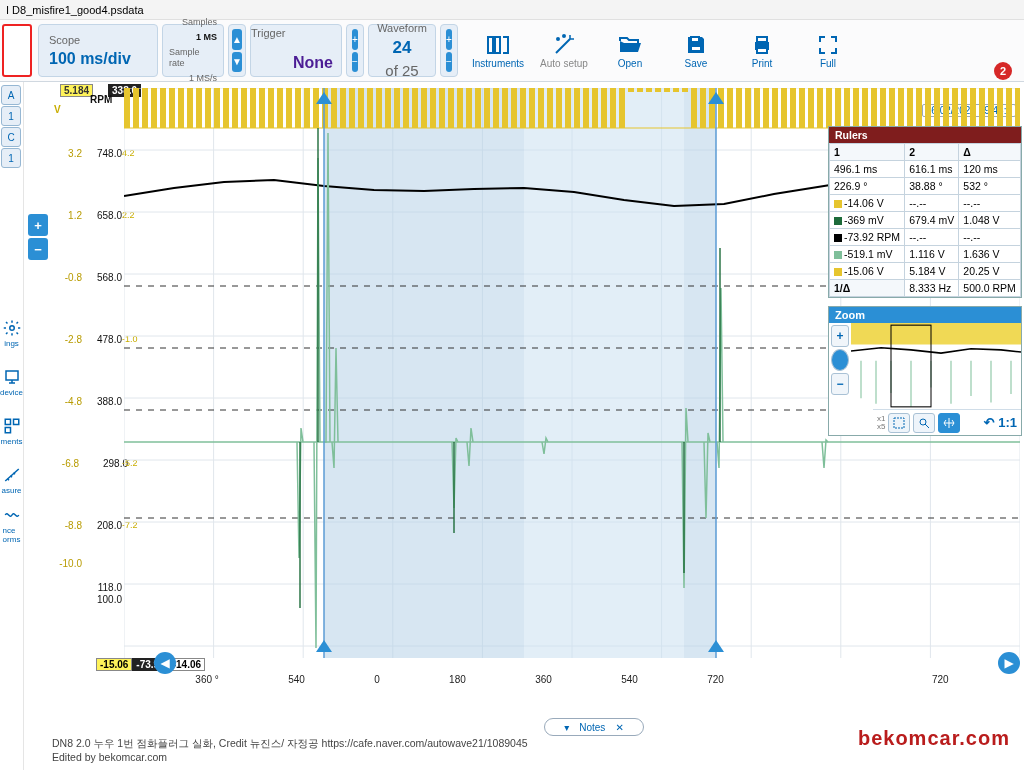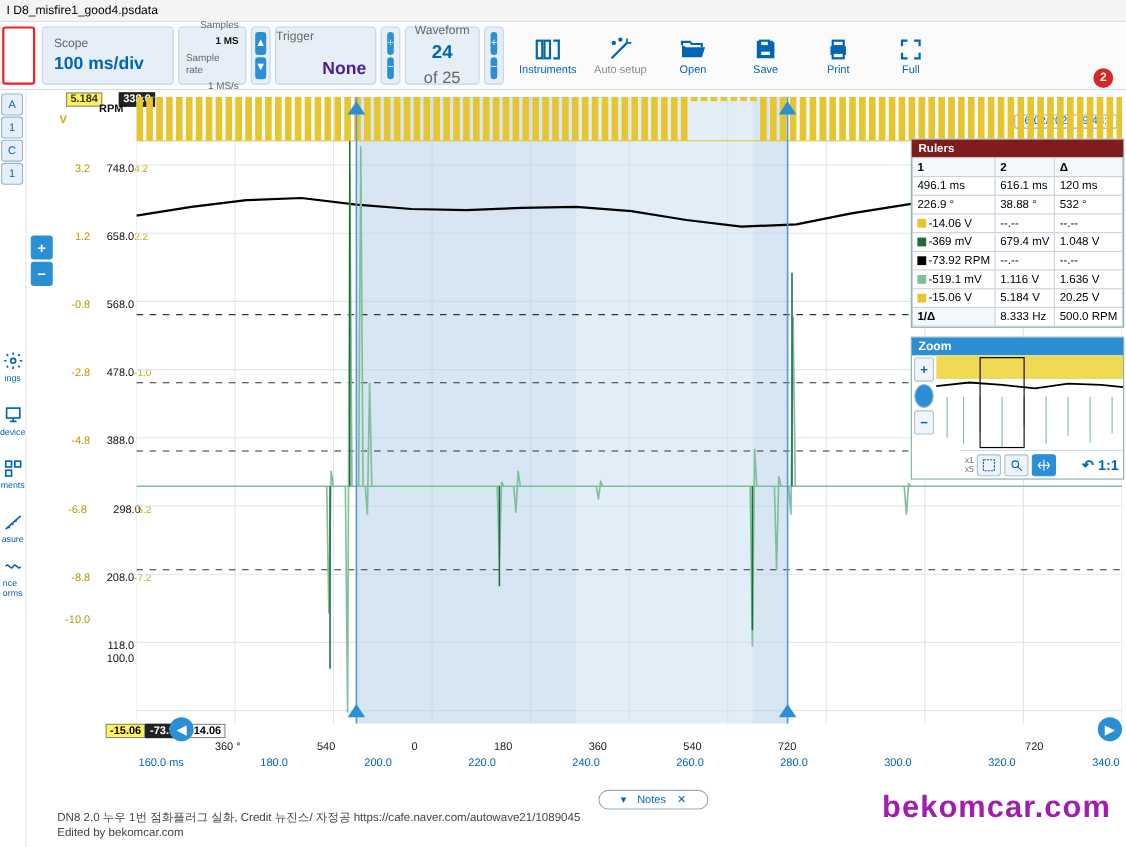--- a/index.html
+++ b/index.html
@@ -99,21 +99,21 @@
 .zoom-panel .zb { flex: 0 0 22px; border: 1px solid #a9c1d5; background: #f0f5fa; border-radius: 3px; display: flex; align-items: center; justify-content: center; color: #0066b3; font-weight: 700; cursor: pointer; font-size: 12px; }
 .zoom-panel .mini { flex: 1; position: relative; overflow: hidden; }
 .zoom-panel .foot { height: 26px; display: flex; align-items: center; padding: 2px 4px; gap: 3px; border-top: 1px solid #d0dde8; margin-left: 44px; }
 .zoom-panel .foot .lbl { font-size: 8px; color: #777; line-height: 8px; }
 .zoom-panel .fbtn { width: 22px; height: 20px; border: 1px solid #a9c1d5; border-radius: 3px; background: #eef4fa; display: flex; align-items: center; justify-content: center; color: #0066b3; cursor: pointer; }
 .zoom-panel .fbtn.act { background: #2b8fd5; color: #fff; border-color: #2b8fd5; }
 .zoom-panel .r11 { font-size: 13px; font-weight: 700; color: #0066b3; cursor: pointer; }
 
 .notes-tab { position: absolute; left: 520px; top: 636px; width: 100px; height: 18px; border: 1px solid #9ab; border-radius: 9px; background: #fff; font-size: 10px; color: #0066b3; display: flex; align-items: center; justify-content: center; gap: 10px; cursor: pointer; }
 .footer { position: absolute; left: 28px; bottom: 0; right: 8px; height: 34px; font-size: 10.5px; color: #444; line-height: 14px; }
-.watermark { position: absolute; right: 14px; bottom: 20px; font-size: 28px; font-weight: 700; color: #a21caf; letter-spacing: 1px; pointer-events: none; }
+.watermark { position: absolute; right: 14px; bottom: 20px; font-size: 20px; font-weight: 700; color: #b91c1c; letter-spacing: 1px; pointer-events: none; }
 </style>
 </head>
 <body>
 
 <div class="titlebar">I D8_misfire1_good4.psdata</div>
 
 <div class="toolbar">
   <div class="tool-redbox"></div>
 
   <div class="tool-group tool-scope">
@@ -517,32 +517,20 @@
           <span>0</span>
           <span>180</span>
           <span>360</span>
           <span>540</span>
           <span>720</span>
           <span></span>
           <span></span>
           <span>720</span>
           <span></span>
         </div>
-      <div class="ms-row" id="xms">
-          <span>160.0 ms</span>
-          <span>180.0</span>
-          <span>200.0</span>
-          <span>220.0</span>
-          <span>240.0</span>
-          <span>260.0</span>
-          <span>280.0</span>
-          <span>300.0</span>
-          <span>320.0</span>
-          <span>340.0</span>
-        </div>
     </div>
 
     <div class="nav-circle nav-left">◀</div>
     <div class="nav-circle nav-right">▶</div>
 
     <div class="rulers-panel">
       <div class="ttl">Rulers</div>
       <table id="rtable">
           <tbody>
             <tr>

